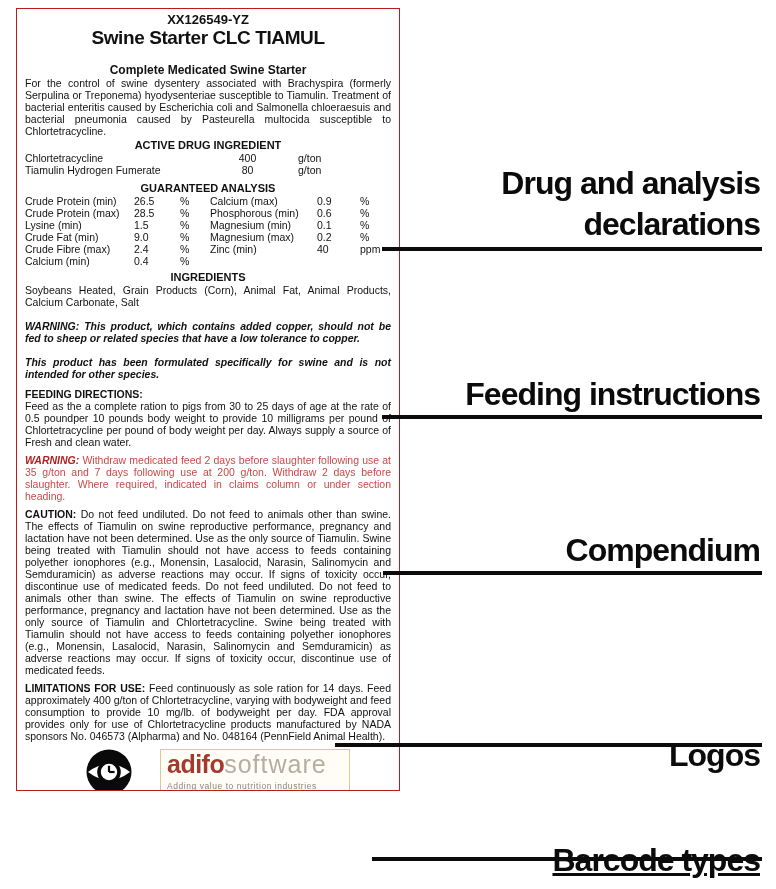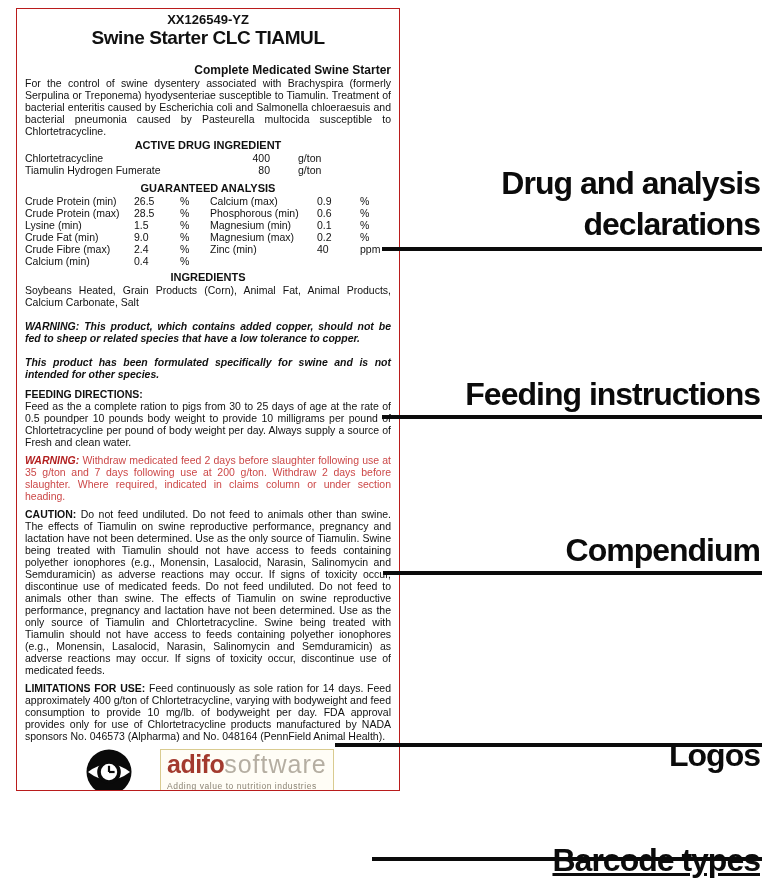--- a/index.html
+++ b/index.html
@@ -8,41 +8,41 @@
     font-family:"Liberation Sans",sans-serif;color:#111;
   }
   
   .label{
     position:absolute;left:16px;top:8px;width:384px;height:783px;
     border:1px solid #b91c1c;box-sizing:border-box;background:#fff;
     padding:3px 8px 0 8px;overflow:hidden;
   }
   .code{font-size:13px;line-height:15px;font-weight:bold;text-align:center;}
   .title{font-size:19px;line-height:22px;font-weight:bold;text-align:center;letter-spacing:-.4px;margin-bottom:14px;}
-  .subtitle{font-size:12px;line-height:14px;font-weight:bold;text-align:right;}
+  .subtitle{font-size:12px;line-height:14px;font-weight:bold;text-align:center;}
   .body{font-size:10.5px;line-height:12px;margin:0;}
   .just{text-align:justify;}
   .b{font-weight:bold;}
   .bi{font-weight:bold;font-style:italic;}
   .sec-head{font-size:11px;line-height:13px;font-weight:bold;text-align:center;}
   .mt12{margin-top:12px;} .mt8{margin-top:8px;} .mt6{margin-top:6px;} .mt4{margin-top:4px;} .mt2{margin-top:2px;}
   
   .drug-row{display:grid;grid-template-columns:200px 45px 28px auto;font-size:10.5px;line-height:12px;}
-  .drug-row .amt{text-align:right;}
+  .drug-row .amt{text-align:center;}
   
   .an-row{display:grid;grid-template-columns:109px 46px 30px 107px 43px auto;font-size:10.5px;line-height:12px;}
   
   .red-par{color:var(--warning-text-red,#cc4848);}
   .red-par .b{color:var(--warning-label-red,#b22020);font-style:italic;}
   
   .logos-row{display:flex;align-items:center;margin:6px 0 0 60px;height:48px;}
   .eye-logo{width:48px;height:46px;flex:0 0 auto;}
   .adifo-box{
     margin-left:27px;border:1.5px solid var(--adifo-border,#d9cb90);
-    background:#fffdf6;padding:1px 6px 3px 6px;display:inline-block;
+    background:#fffdf6;padding:1px 22px 3px 6px;display:inline-block;
   }
   .adifo-line{line-height:26px;white-space:nowrap;}
   .adifo-bold{font-size:25px;font-weight:bold;color:var(--adifo-red,#a33a2e);letter-spacing:-.5px;}
   .adifo-light{font-size:25px;font-weight:400;color:var(--adifo-software-gray,#b5aea2);letter-spacing:1px;}
   .adifo-tagline{font-size:8.5px;line-height:10px;letter-spacing:.55px;color:var(--adifo-tagline-gray,#8b8474);white-space:nowrap;text-decoration:underline;}
   .net-weight{font-size:9px;line-height:11px;text-align:center;margin-top:24px;}
   .barcode-wrap{margin:20px 0 0 43px;width:293px;}
   .barcode-svg-holder{height:40px;}
   
   .callout-label{

